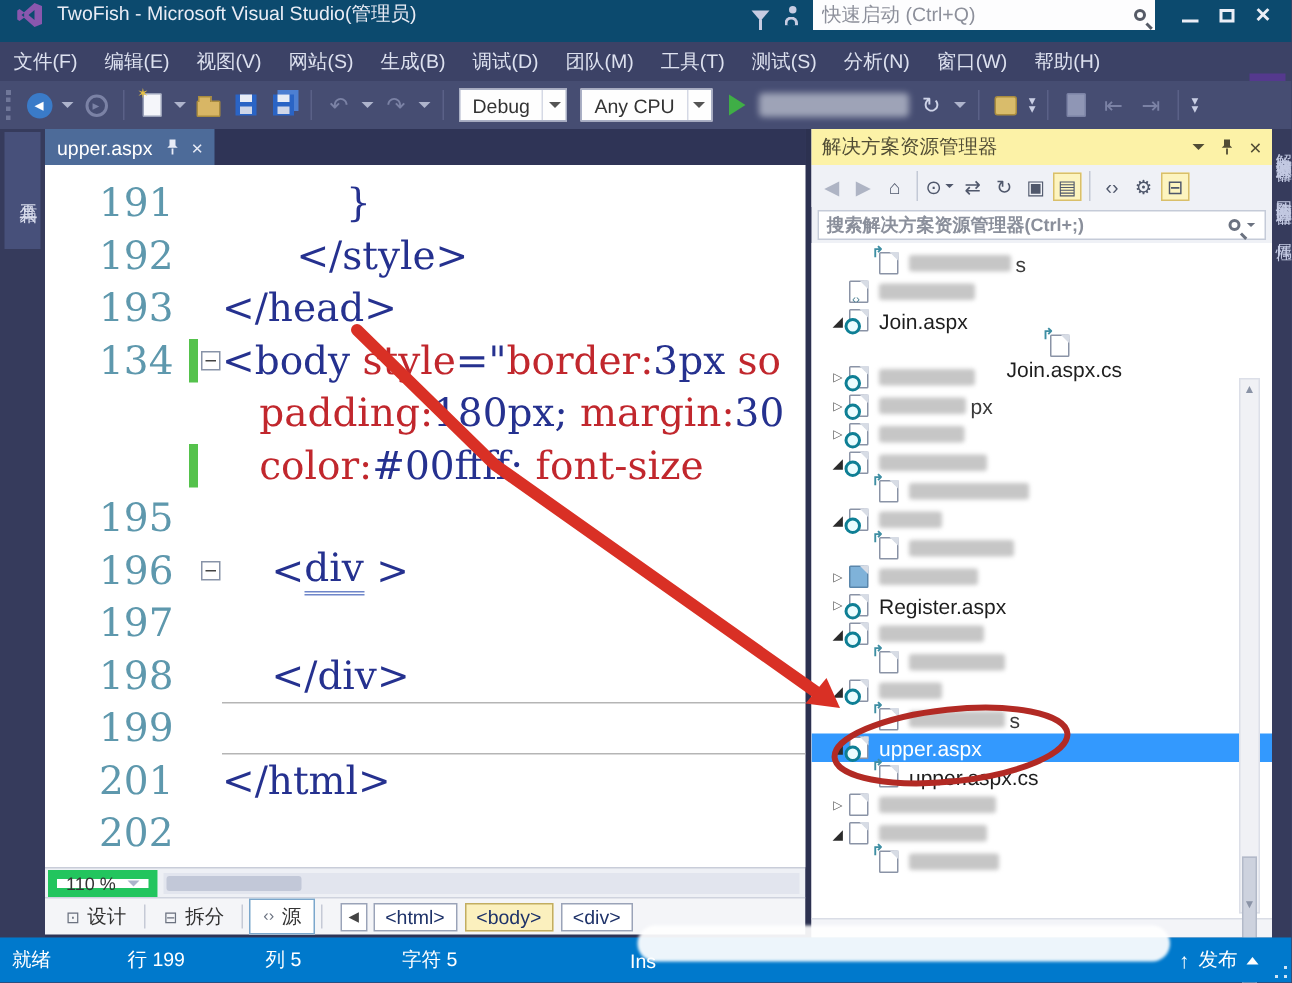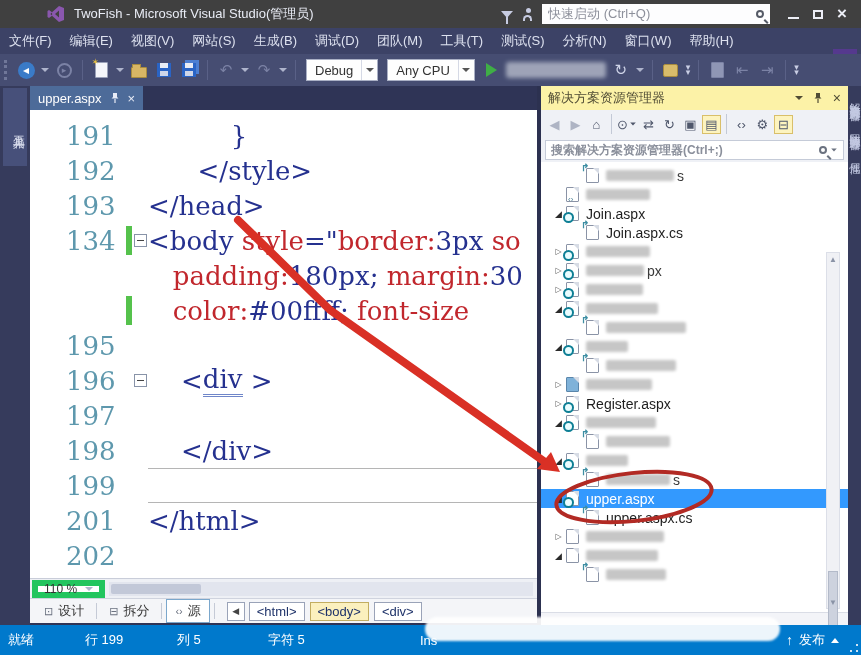--- a/index.html
+++ b/index.html
@@ -1,20 +1,20 @@
 <!DOCTYPE html>
 <html><head>
 <meta charset="utf-8">
 <style>
   * { margin:0; padding:0; box-sizing:border-box; }
   html,body { width:861px; height:655px; overflow:hidden; }
   body { font-family:"Liberation Sans", sans-serif; background:#3c4266; position:relative; font-size:13px; -webkit-font-smoothing:antialiased; }
 
   
-  .titlebar { position:absolute; left:0; top:0; width:861px; height:28px; background:#404040; display:flex; align-items:center; color:#e4e7f2;padding-left:36px; }
+  .titlebar { position:absolute; left:0; top:0; width:861px; height:28px; background:#0c4a6e; display:flex; align-items:flex-start; color:#e4e7f2; }
   .vslogo { margin:0 8px 0 10px; width:20px; height:20px; flex:none; }
   .title-text { font-size:13px; color:#e9ecf5; white-space:nowrap; }
   .title-right { margin-left:auto; display:flex; align-items:center; gap:10px; padding-right:6px; }
   .funnel { width:0; height:0; border-left:6px solid transparent; border-right:6px solid transparent; border-top:7px solid #c7cce2; position:relative; }
   .funnel::after { content:""; position:absolute; left:-1px; top:-1px; width:2px; height:7px; background:#c7cce2; }
   .person { width:9px; height:6px; border:2px solid #c7cce2; border-bottom:none; border-radius:5px 5px 0 0; position:relative; margin-top:8px; }
   .person::before { content:""; position:absolute; left:1px; top:-9px; width:5px; height:5px; border-radius:50%; background:#c7cce2; }
   .quicklaunch { width:228px; height:20px; background:#fdfdfe; display:flex; align-items:center; padding:0 6px; color:#8d909b; }
   .quicklaunch .ph { flex:1; font-size:13px; white-space:nowrap; overflow:hidden; }
   .mag { width:8px; height:8px; border:2px solid #555a66; border-radius:50%; position:relative; flex:none; }
@@ -437,21 +437,21 @@
         <div class="ti" style="padding-left: 10px;">
           <span class="tw"></span>
           <span class="fico code"></span>
           <span class="blurblob" style="width: 64px;"></span>
         </div>
         <div class="ti" style="padding-left: 10px;">
           <span class="tw open">◢</span>
           <span class="fico web"></span>
           <span>Join.aspx</span>
         </div>
-        <div class="ti" style="padding-left: 30px;">
+        <div class="ti" style="padding-left: 30px; flex-direction: column;">
           <span class="tw"></span>
           <span class="fico cs"></span>
           <span>Join.aspx.cs</span>
         </div>
         <div class="ti" style="padding-left: 10px;">
           <span class="tw">▷</span>
           <span class="fico web"></span>
           <span class="blurblob" style="width: 64px;"></span>
         </div>
         <div class="ti" style="padding-left: 10px;">

